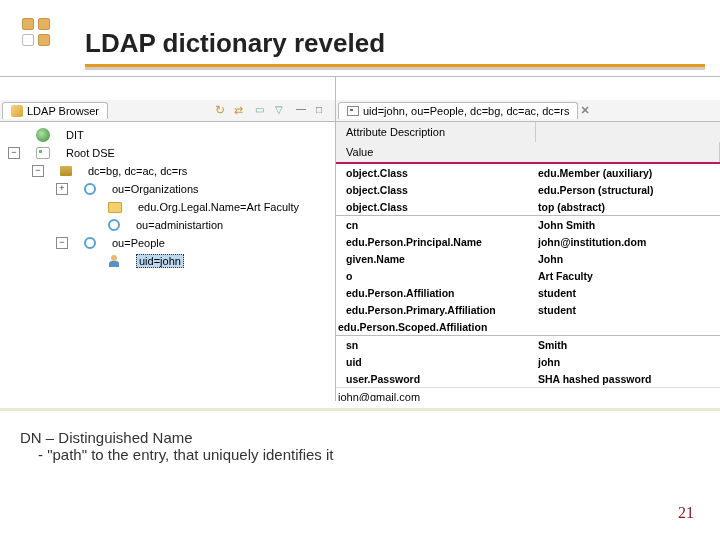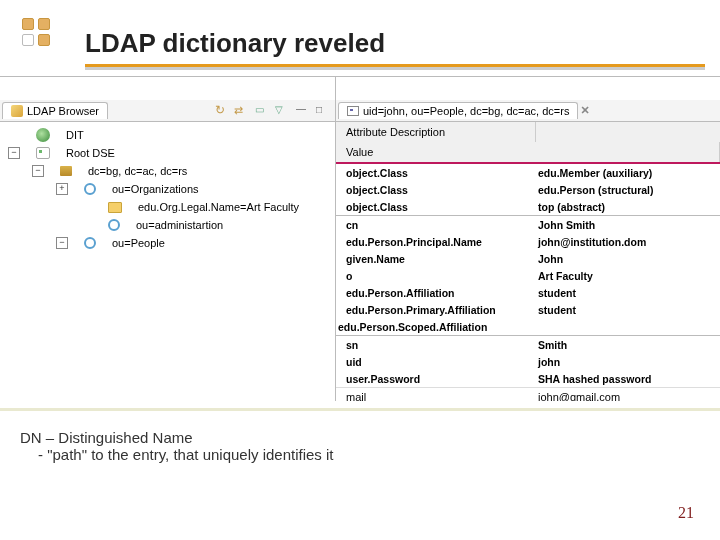--- a/index.html
+++ b/index.html
@@ -118,20 +118,25 @@
       <div class="node" style="padding-left:78px">
         <span class="expander empty"></span>
         <span class="tree-icon ic-ou"></span>
         <span>ou=administartion</span>
       </div>
       <div class="node" style="padding-left:54px">
         <span class="expander">−</span>
         <span class="tree-icon ic-ou"></span>
         <span>ou=People</span>
       </div>
+      <div class="node" style="padding-left:78px">
+        <span class="expander empty"></span>
+        <span class="tree-icon ic-user"></span>
+        <span class="sel">uid=john</span>
+      </div>
     </div>
   </div>
 
   <div class="right">
     <div class="tabbar">
       <div class="tab">
         <span class="tab-icon-attr"></span>
         <span>uid=john, ou=People, dc=bg, dc=ac, dc=rs</span>
       </div>
       <span class="close-x">✕</span>
@@ -189,21 +194,20 @@
         <div class="row">
           <div class="bold">uid</div>
           <div class="bold">john</div>
         </div>
         <div class="row">
           <div class="bold">user.Password</div>
           <div class="bold">SHA hashed password</div>
         </div>
         <div class="hr"></div>
         <div class="row">
-          <div>mail</div>
           <div>john@gmail.com</div>
         </div>
         <div class="row">
           <div>schac.Gender</div>
           <div>1</div>
         </div>
       </div>
   </div>
 </div>
 

